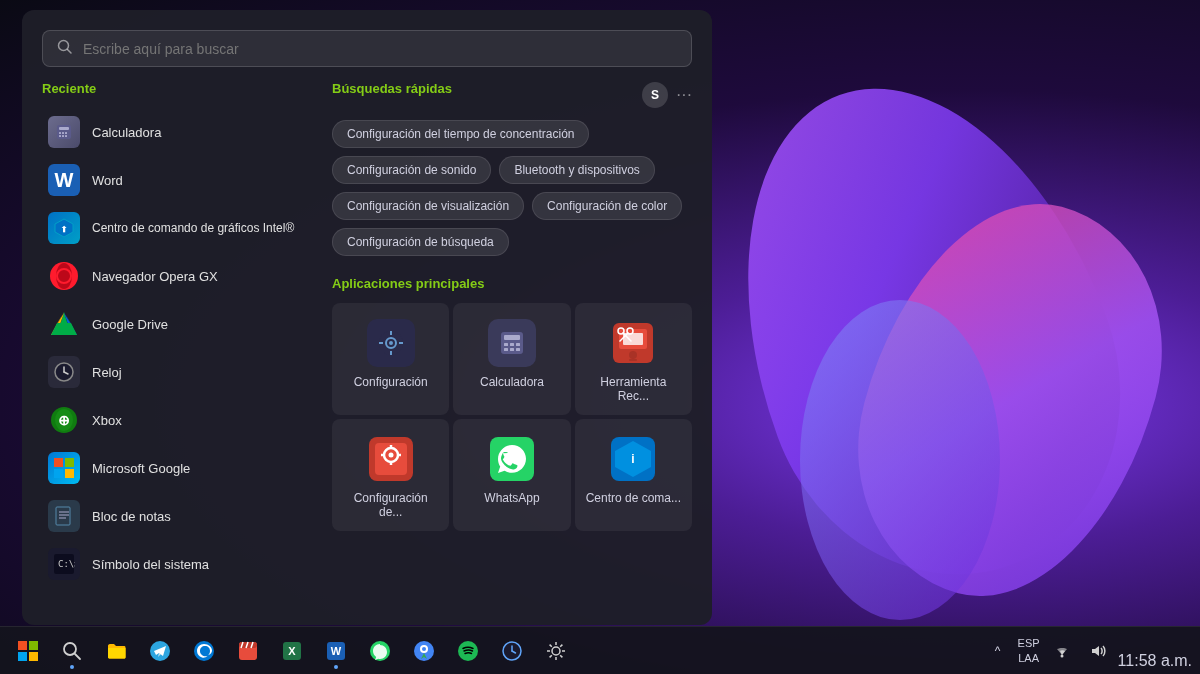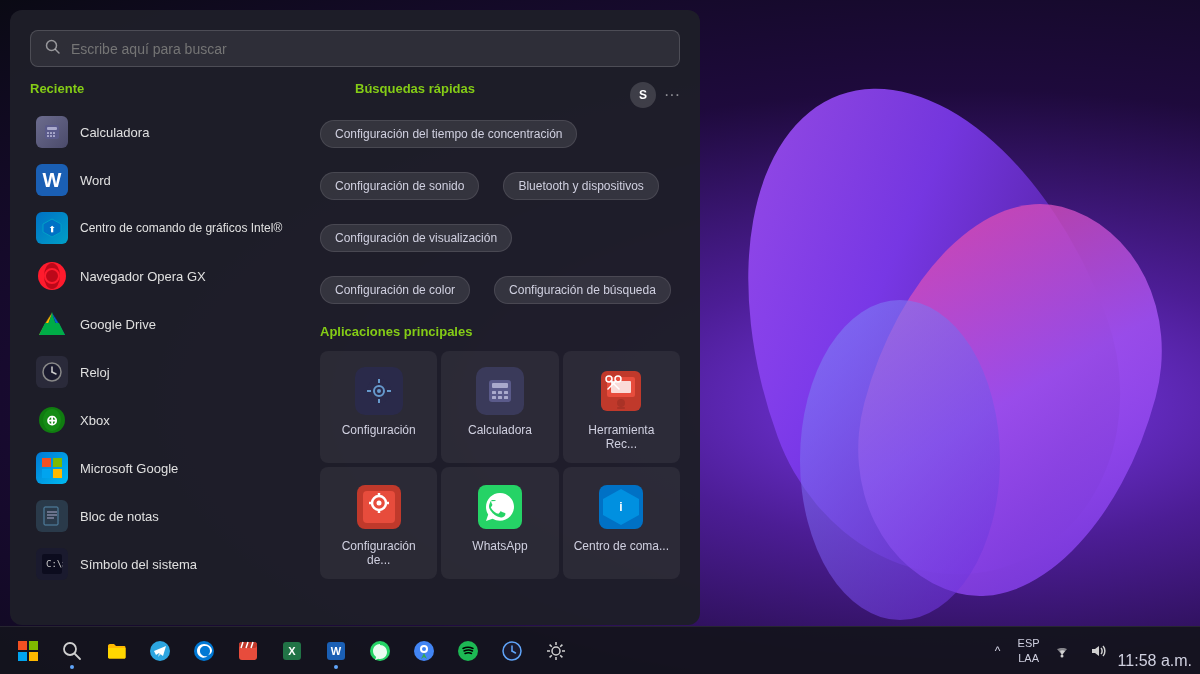--- a/index.html
+++ b/index.html
@@ -50,21 +50,21 @@
       width: 200px;
       height: 320px;
       border-radius: 50%;
       background: linear-gradient(135deg, #818cf8 0%, #6d28d9 100%);
       opacity: 0.6;
     }
 
     
     .start-menu {
       position: absolute;
-      left: 10px;
+      left: 22px;
       top: 10px;
       width: 690px;
       height: 615px;
       background: rgba(30, 30, 40, 0.97);
       border-radius: 12px;
       padding: 20px;
       display: flex;
       flex-direction: column;
       gap: 14px;
     }
@@ -145,26 +145,25 @@
       flex: 1;
     }
     .quick-section {
       margin-bottom: 20px;
     }
     .quick-header {
       display: flex;
       align-items: center;
       justify-content: space-between;
       margin-bottom: 12px;
-      margin-left: 35px;
     }
     .quick-tags {
       display: flex;
       flex-wrap: wrap;
-      gap: 24px;
+      gap: 8px;
     }
     .quick-tag {
       background: rgba(255,255,255,0.1);
       border: 1px solid rgba(255,255,255,0.1);
       border-radius: 20px;
       padding: 6px 14px;
       color: #d0d0e0;
       font-size: 12px;
       cursor: pointer;
     }

